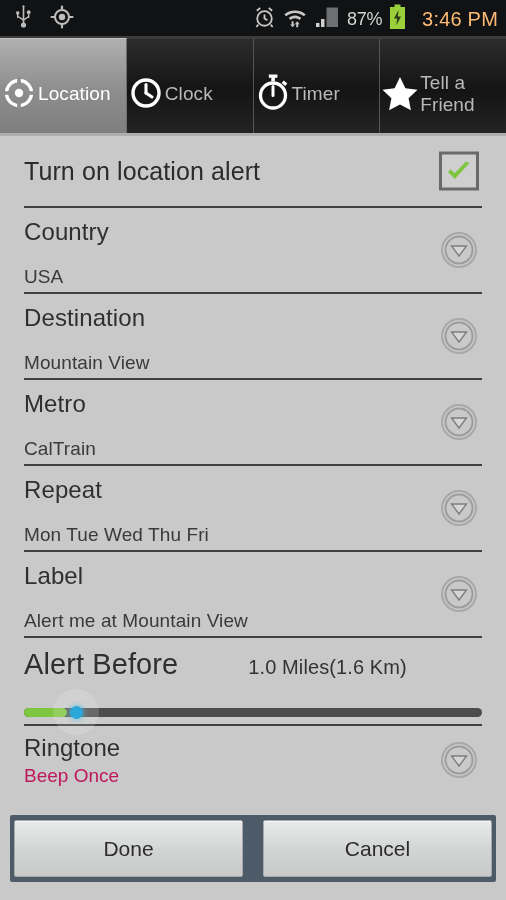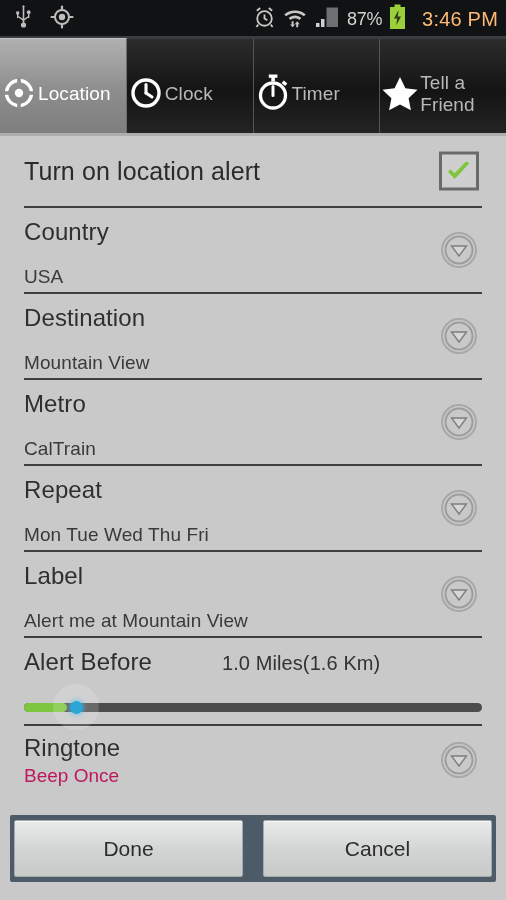--- a/index.html
+++ b/index.html
@@ -101,21 +101,21 @@
   .chevron-btn{
     position:absolute;right:4px;top:50%;transform:translateY(-50%);
     width:38px;height:38px;
   }
 
   
   .row-slider{
     height:88px;position:relative;padding-top:10px;
   }
   .slider-head{display:flex;align-items:baseline;}
-  .slider-head .title{font-size:24px;color:#2f2f2f;letter-spacing:.1px;}
+  .slider-head .title{font-size:29px;color:#2f2f2f;letter-spacing:.1px;}
   .slider-head .value{
     font-size:20px;color:#333;margin-left:70px;letter-spacing:.1px;
   }
   .slider{
     position:relative;margin-top:20px;height:22px;
   }
   .slider .track{
     position:absolute;left:0;right:0;top:7px;height:9px;
     background:#4c4c4c;border-radius:5px;
   }

